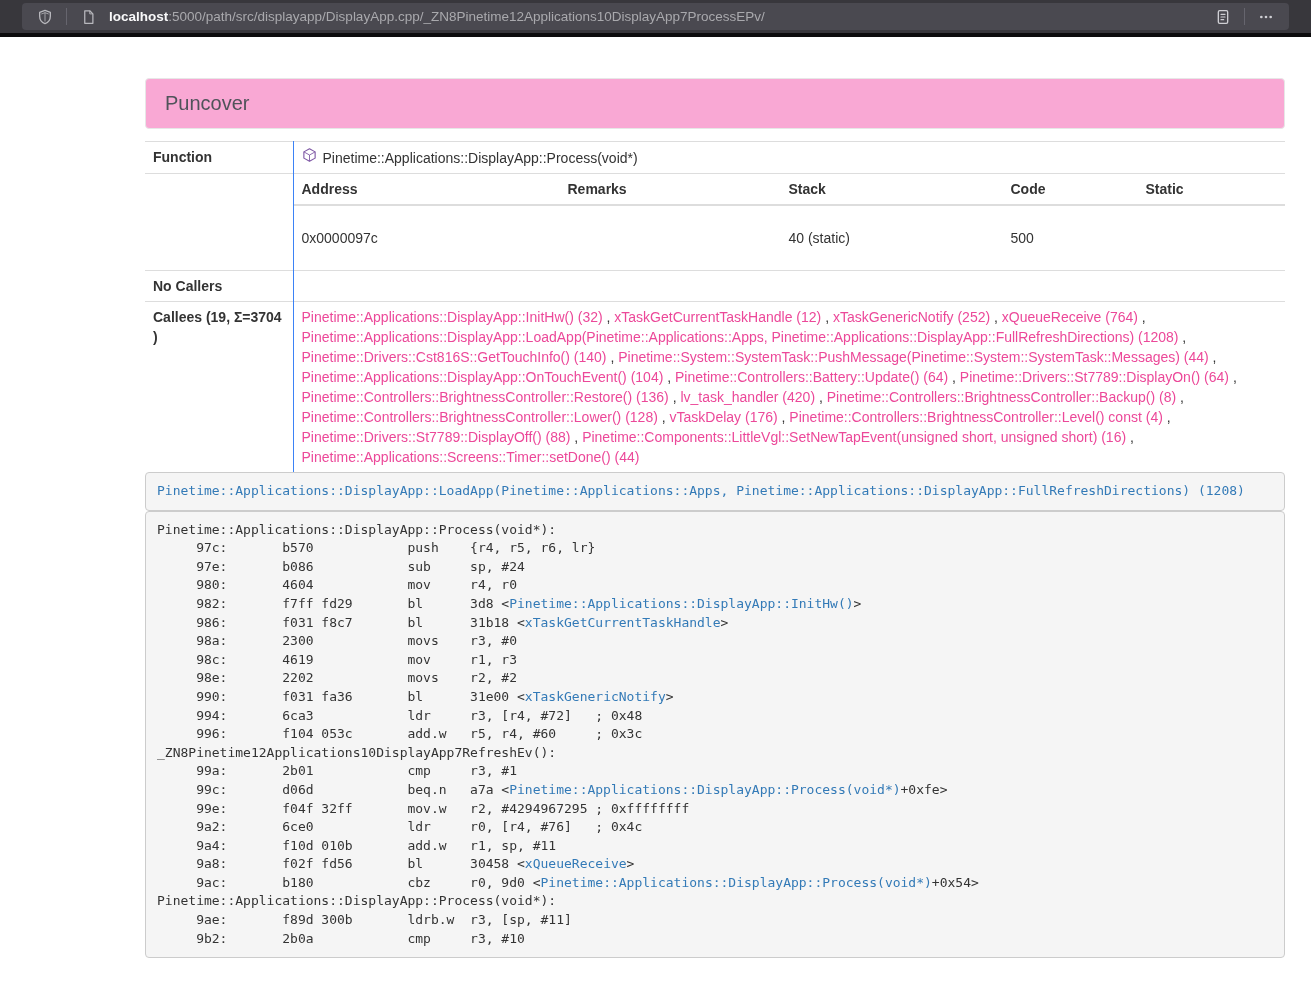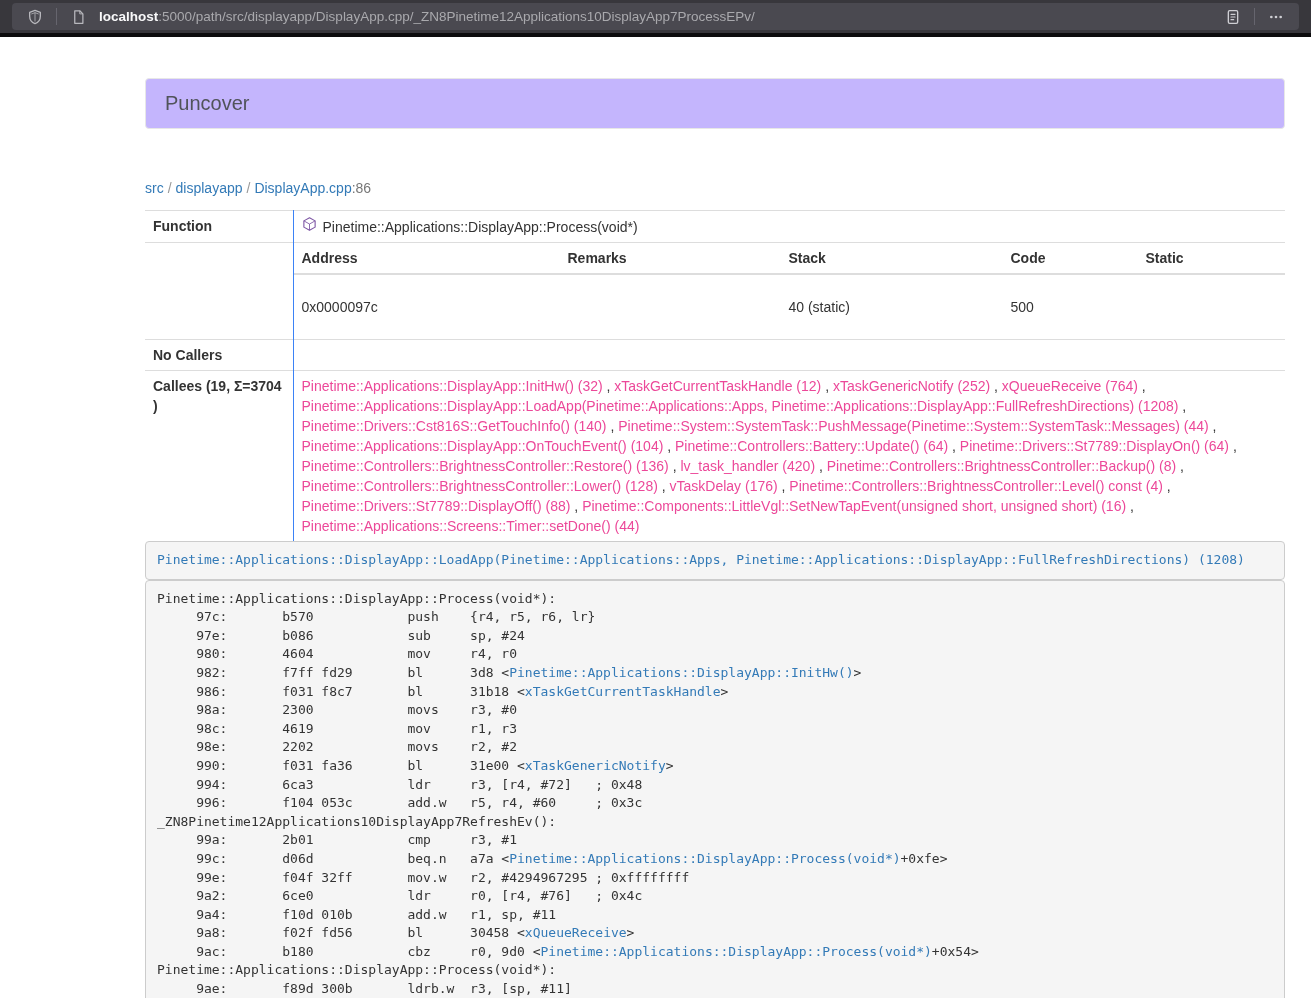--- a/index.html
+++ b/index.html
@@ -2,36 +2,36 @@
 <html><head>
 <meta charset="utf-8">
 <style>
   * { box-sizing: border-box; }
   html,body { margin:0; padding:0; }
   body {
     width:1311px; height:998px; overflow:hidden; background:#fff;
     font-family:"Liberation Sans", sans-serif; color:#333; font-size:14px;
   }
   
-  .browser-bar { height:33px; background:#38373c; display:flex; align-items:center; padding:0 12px; }
+  .browser-bar { height:33px; background:#38373c; display:flex; align-items:center; padding:0 22px; }
   .urlbar {
     flex:1; height:27px; background:#4a4950; border-radius:4px;
     display:flex; align-items:center; padding:0 10px; color:#b1b1b3;
   }
   .urlbar .vsep { width:1px; height:17px; background:#66656e; margin:0 8px; flex:0 0 auto; }
   .urlbar svg { flex:0 0 auto; display:block; }
   .url-text { font-size:13.5px; white-space:nowrap; overflow:hidden; flex:1 1 auto; margin-left:8px; }
   .url-text .host { color:#f9f9fa; font-weight:600; }
   .url-text .rest { color:#a9a9ad; }
   .toolbtn { display:flex; align-items:center; justify-content:center; width:26px; height:24px; border-radius:3px; flex:0 0 auto; }
   .black-strip { height:4px; background:#0c0c0d; }
   
   .container { width:1140px; margin-left:145px; }
   .title-panel {
-    margin-top:41px; background:#c4b5fd; border:1px solid #e7e7e7; border-radius:4px;
+    margin-top:41px; background:#f9a8d4; border:1px solid #e7e7e7; border-radius:4px;
     padding:13px 19px; font-size:20px; color:#50535a;
   }
   .breadcrumb { margin-top:49px; font-size:14px; line-height:20px; }
   .breadcrumb a { color:#337ab7; text-decoration:none; }
   .breadcrumb .bsep { color:#999; padding:0 4px; }
   .breadcrumb .lineno { color:#777; }
   
   table.sym { width:100%; border-collapse:collapse; margin-top:12px; }
   table.sym > tbody > tr > th, table.sym > tbody > tr > td {
     border-top:1px solid #ddd; padding:5px 8px; text-align:left; vertical-align:top;
@@ -92,21 +92,20 @@
   </div>
 </div>
 <div class="black-strip"></div>
 
 <div class="container">
 
   <div class="title-panel">
     <span>Puncover</span>
   </div>
 
-  <nav class="breadcrumb" id="breadcrumb"><a href="#">src</a><span class="bsep">/</span><a href="#">displayapp</a><span class="bsep">/</span><a href="#">DisplayApp.cpp</a><span class="lineno">:86</span></nav>
 
   <table class="sym">
     <tbody>
       <tr>
         <th>Function</th>
         <td>
           <span class="func-cell">
             <span>
               <svg width="15" height="16" viewBox="0 0 24 24" fill="none" stroke="#7e57a5" stroke-width="1.8" stroke-linejoin="round">
                 <path d="M12 2 L21 7 V17 L12 22 L3 17 V7 Z"></path>

